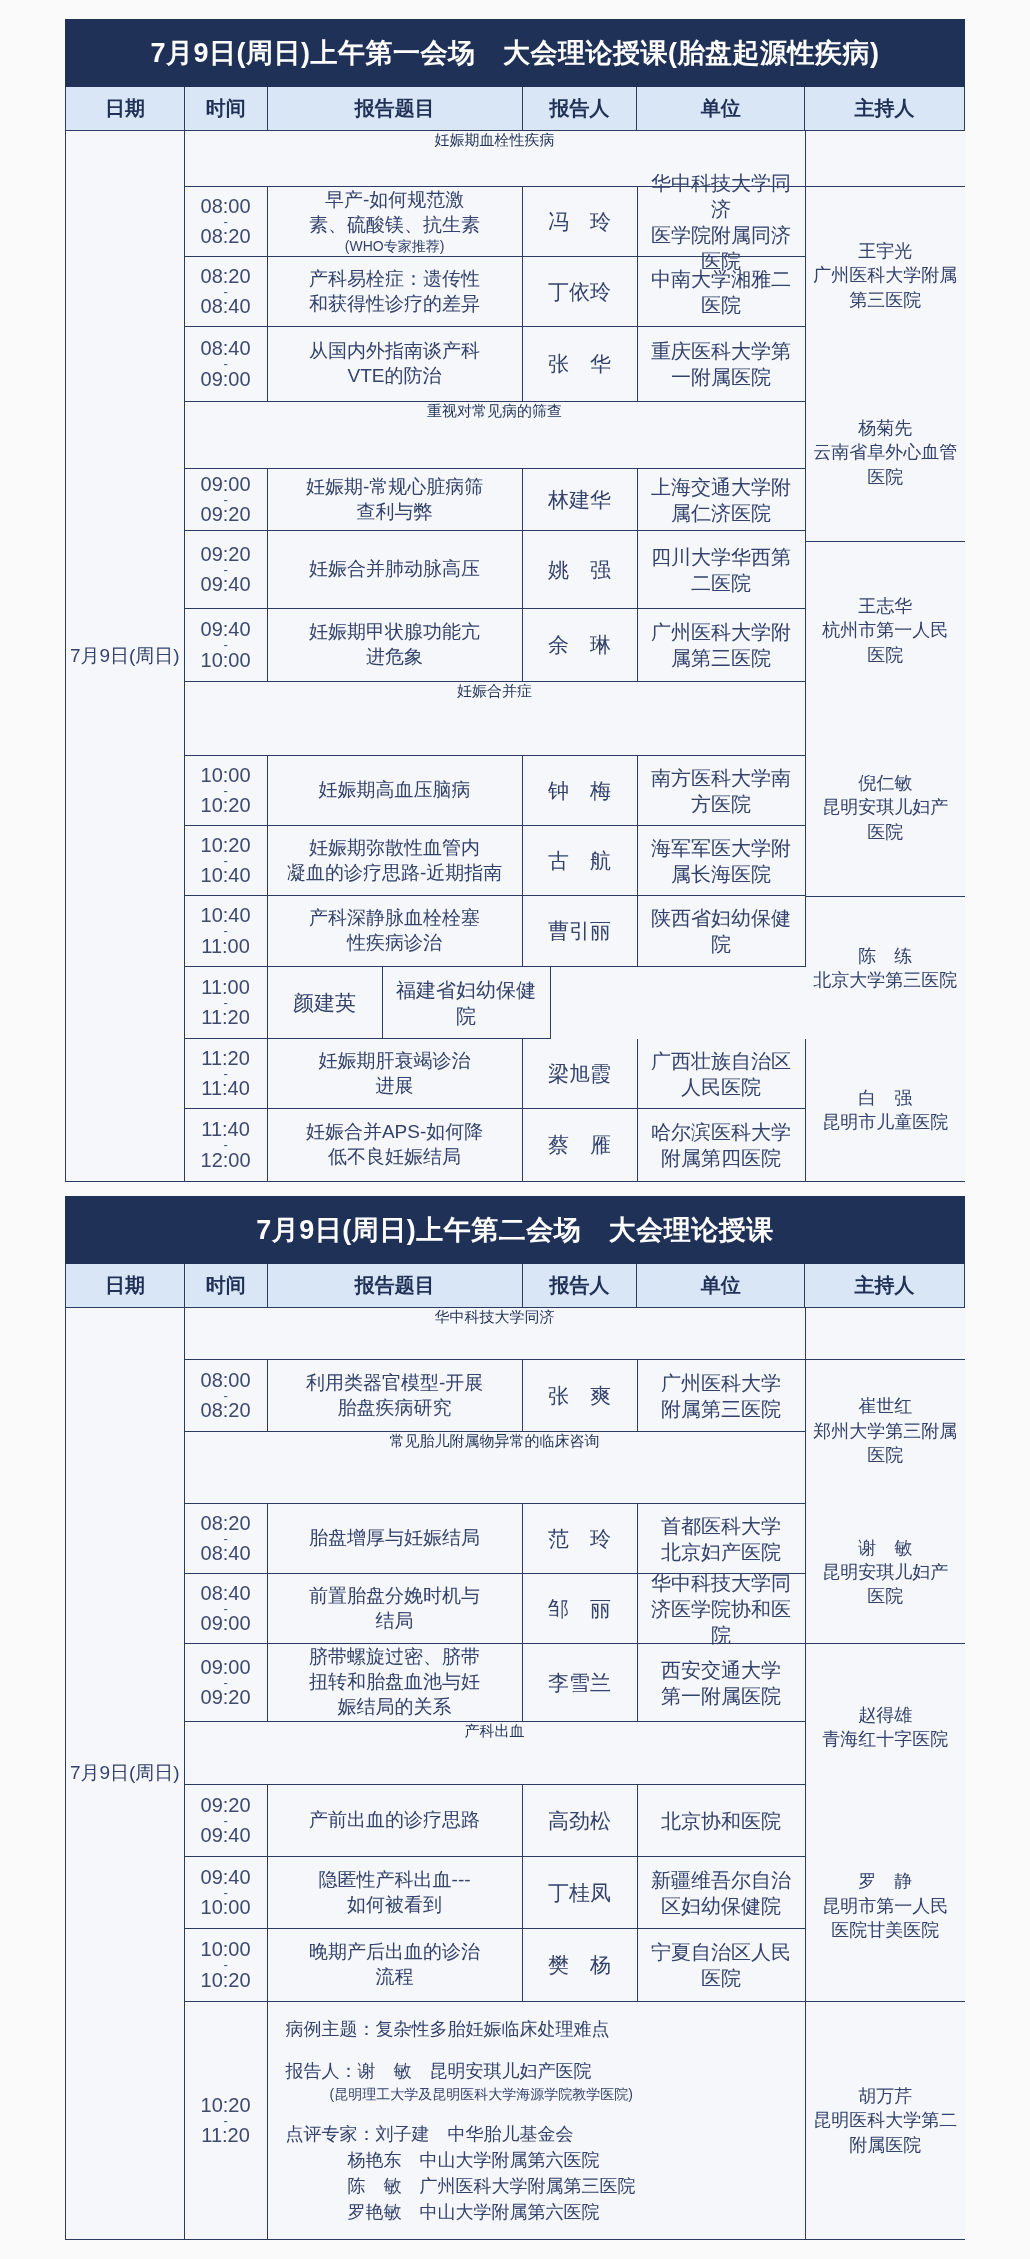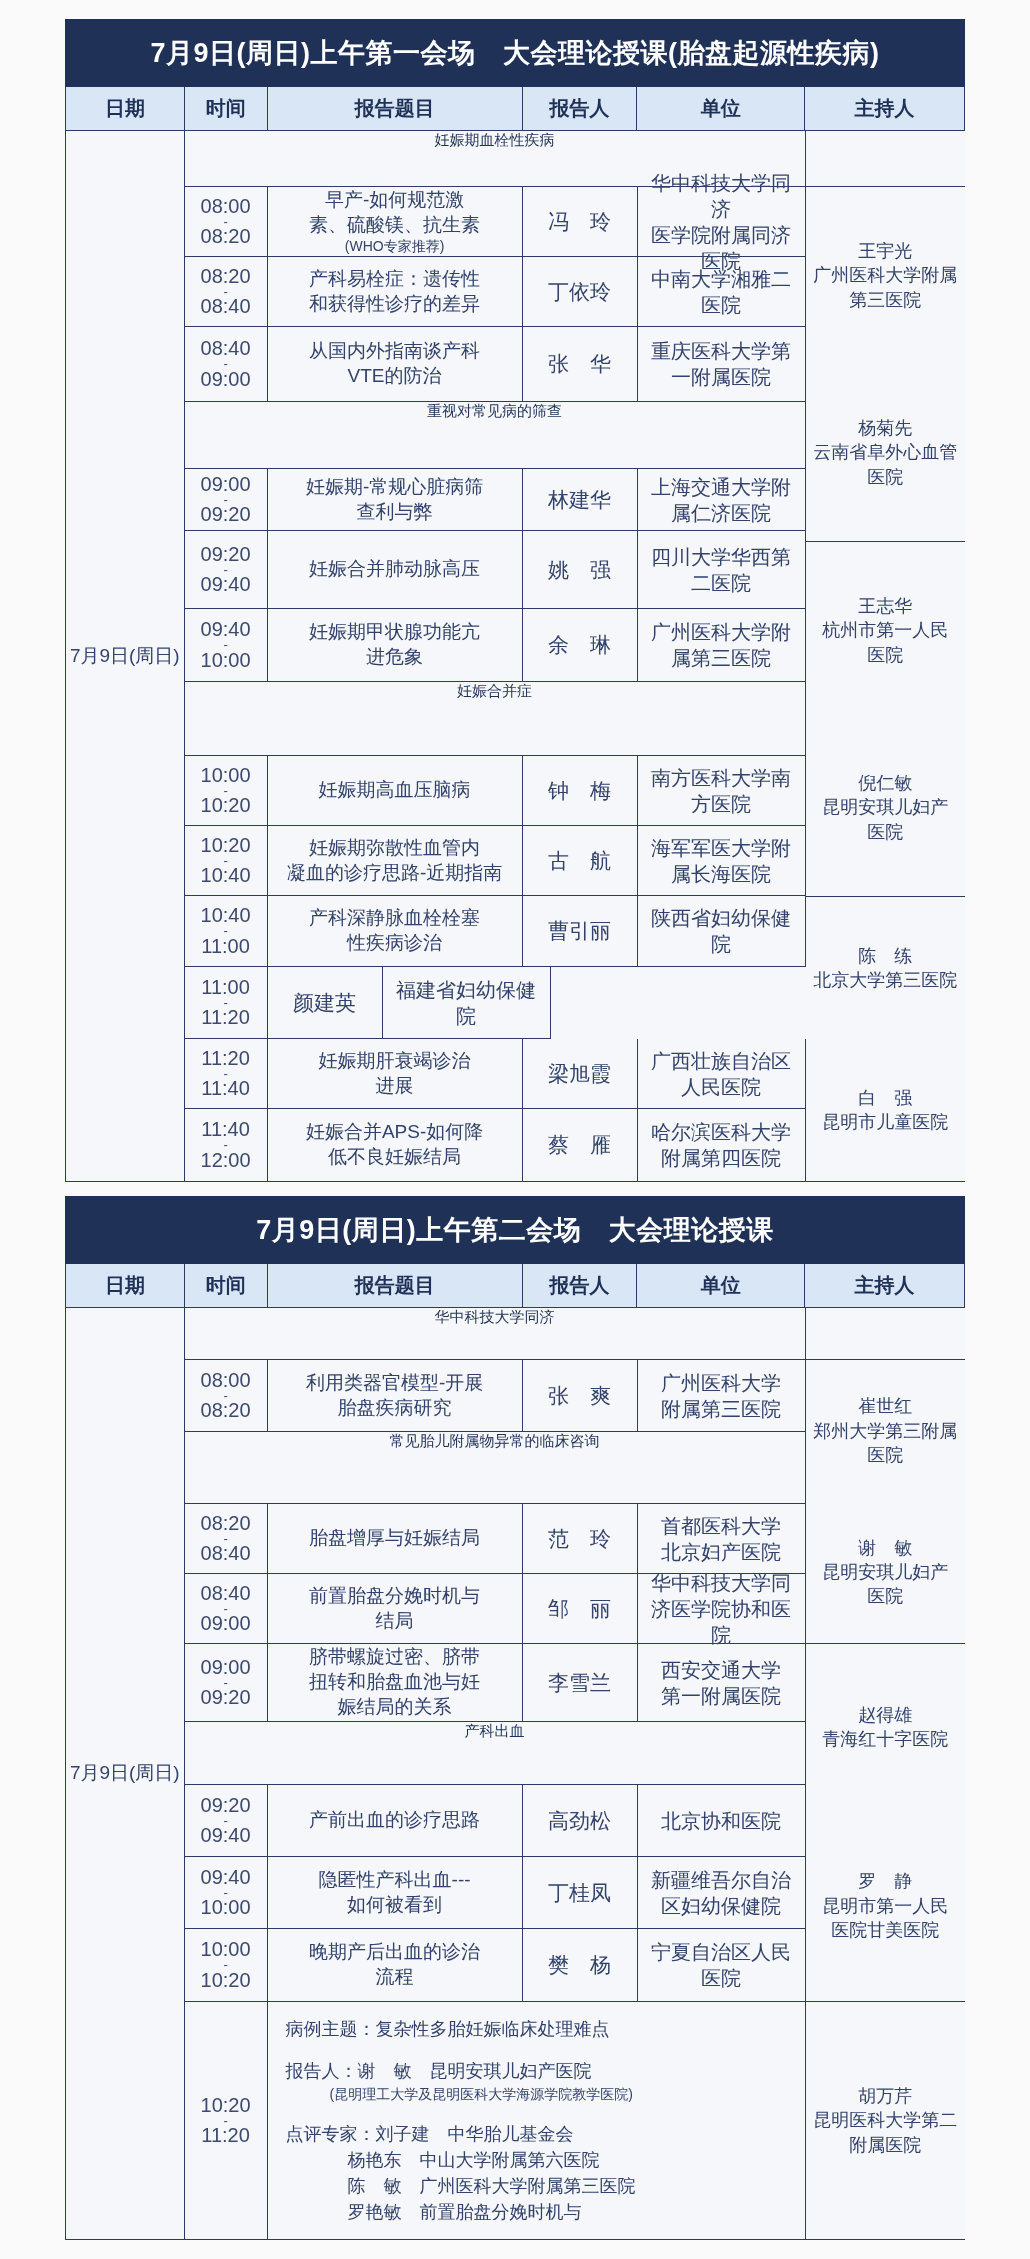--- a/index.html
+++ b/index.html
@@ -391,21 +391,21 @@
               <div class="dash">-</div>
               <div class="tend">11:20</div>
             </div>
             <div class="casecell">
               <div class="cline">病例主题：复杂性多胎妊娠临床处理难点</div>
               <div class="cline gap">报告人：谢　敏　昆明安琪儿妇产医院</div>
               <div class="cline small ind1">(昆明理工大学及昆明医科大学海源学院教学医院)</div>
               <div class="cline gap">点评专家：刘子建　中华胎儿基金会</div>
               <div class="cline ind2">杨艳东　中山大学附属第六医院</div>
               <div class="cline ind2">陈　敏　广州医科大学附属第三医院</div>
-              <div class="cline ind2">罗艳敏　前置胎盘分娩时机与</div>
+              <div class="cline ind2">罗艳敏　中山大学附属第六医院</div>
             </div>
           </div>
         </div>
         <div class="hostcol">
           <div class="hostcell" style="height: 52px;"></div>
           <div class="hostcell" style="height: 284px;">
             <div class="hostblk">
               <div class="hname">崔世红</div>
               <div class="horg">郑州大学第三附属
 医院</div>

